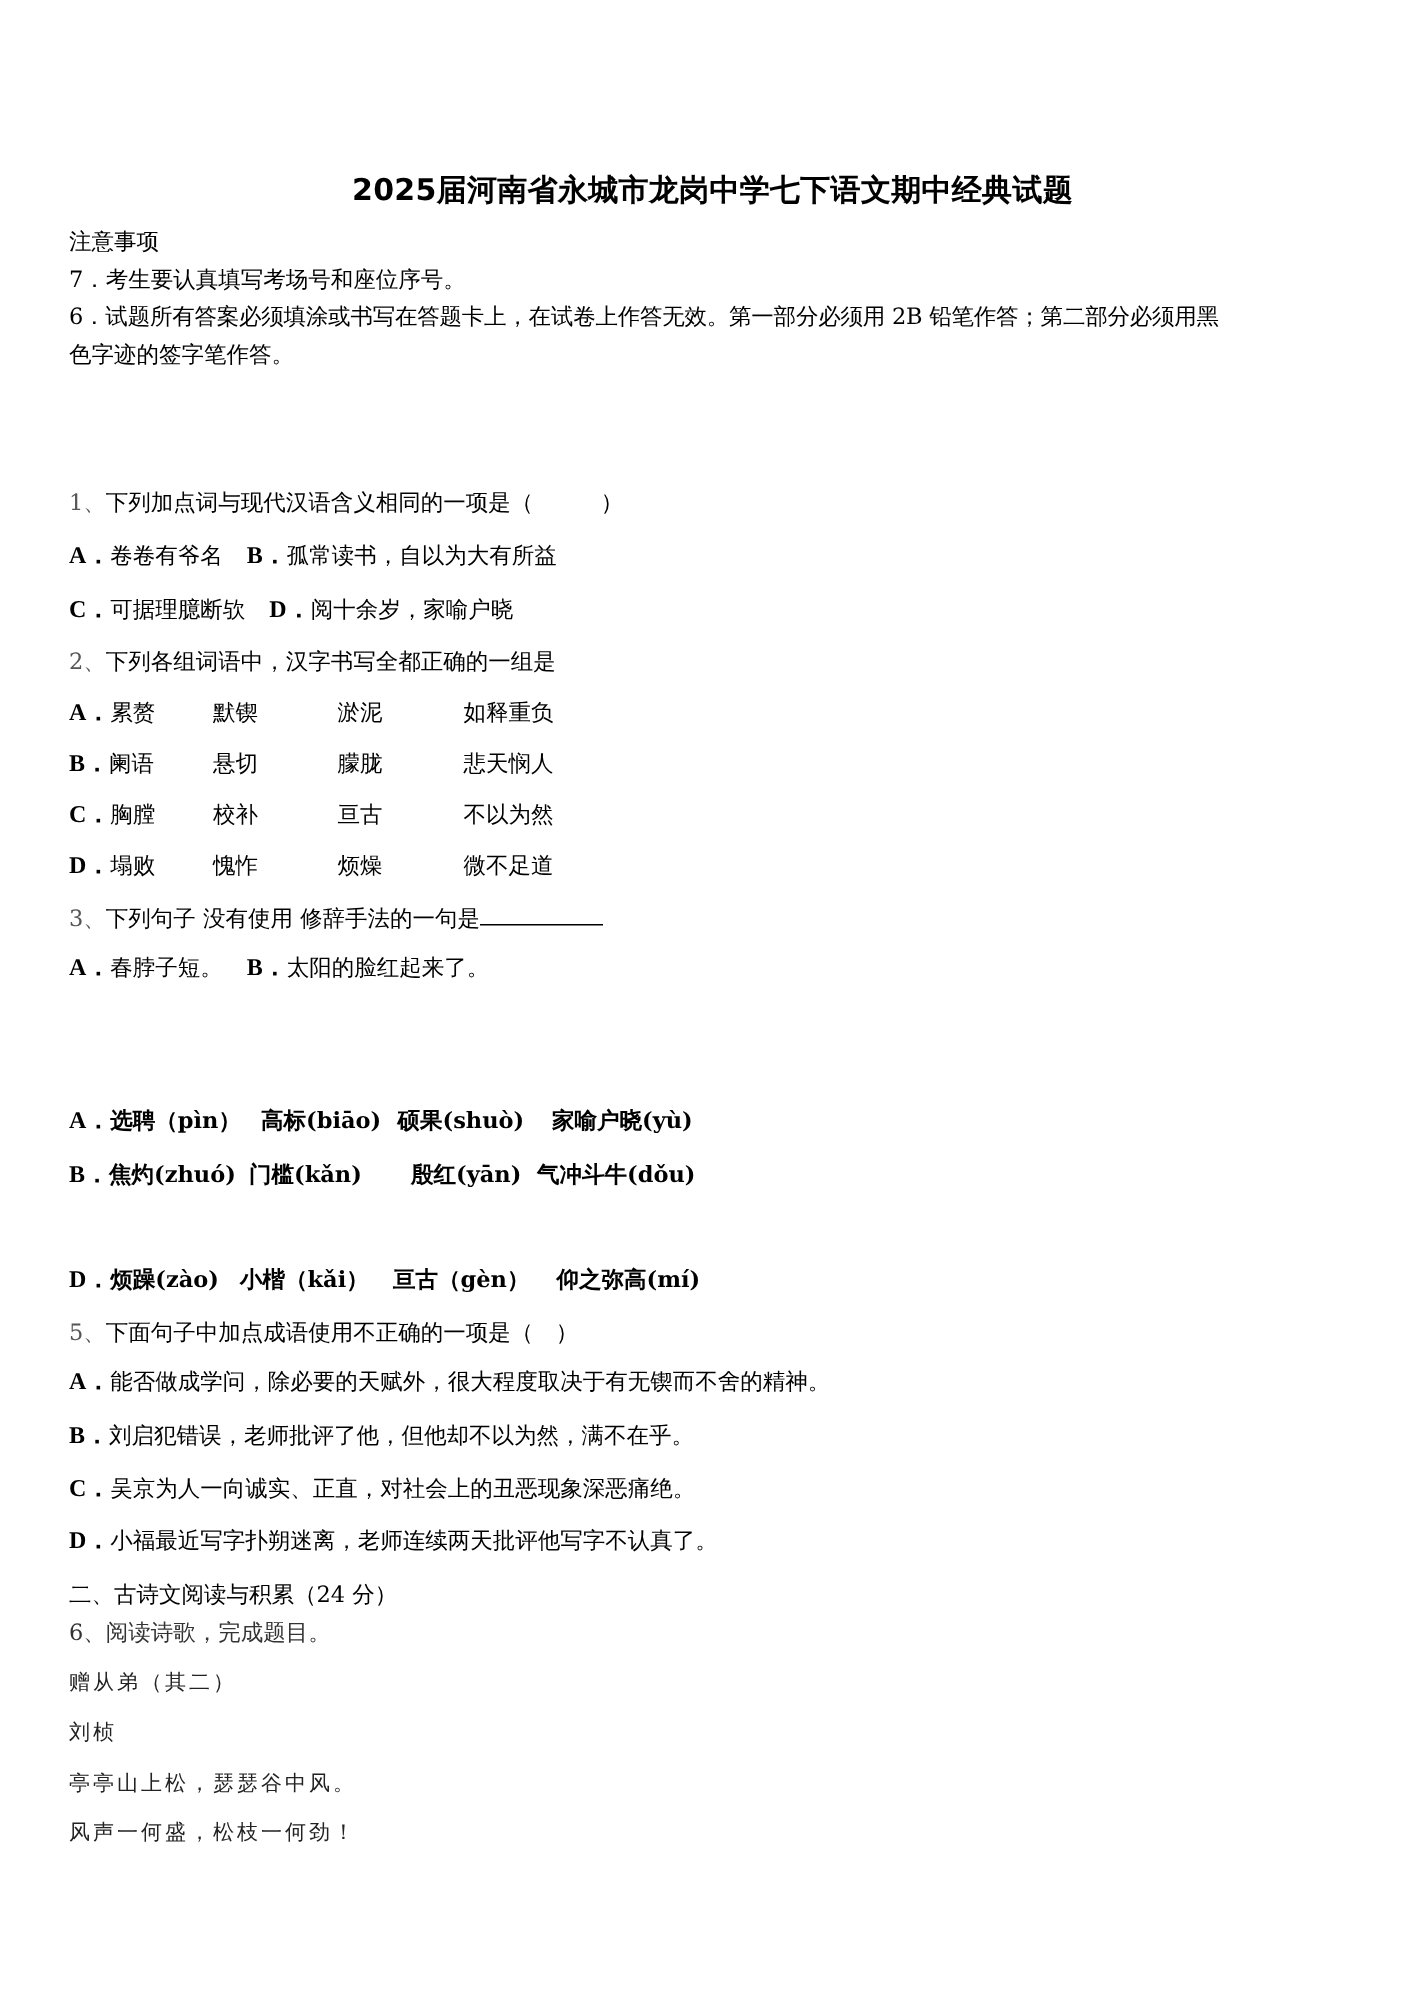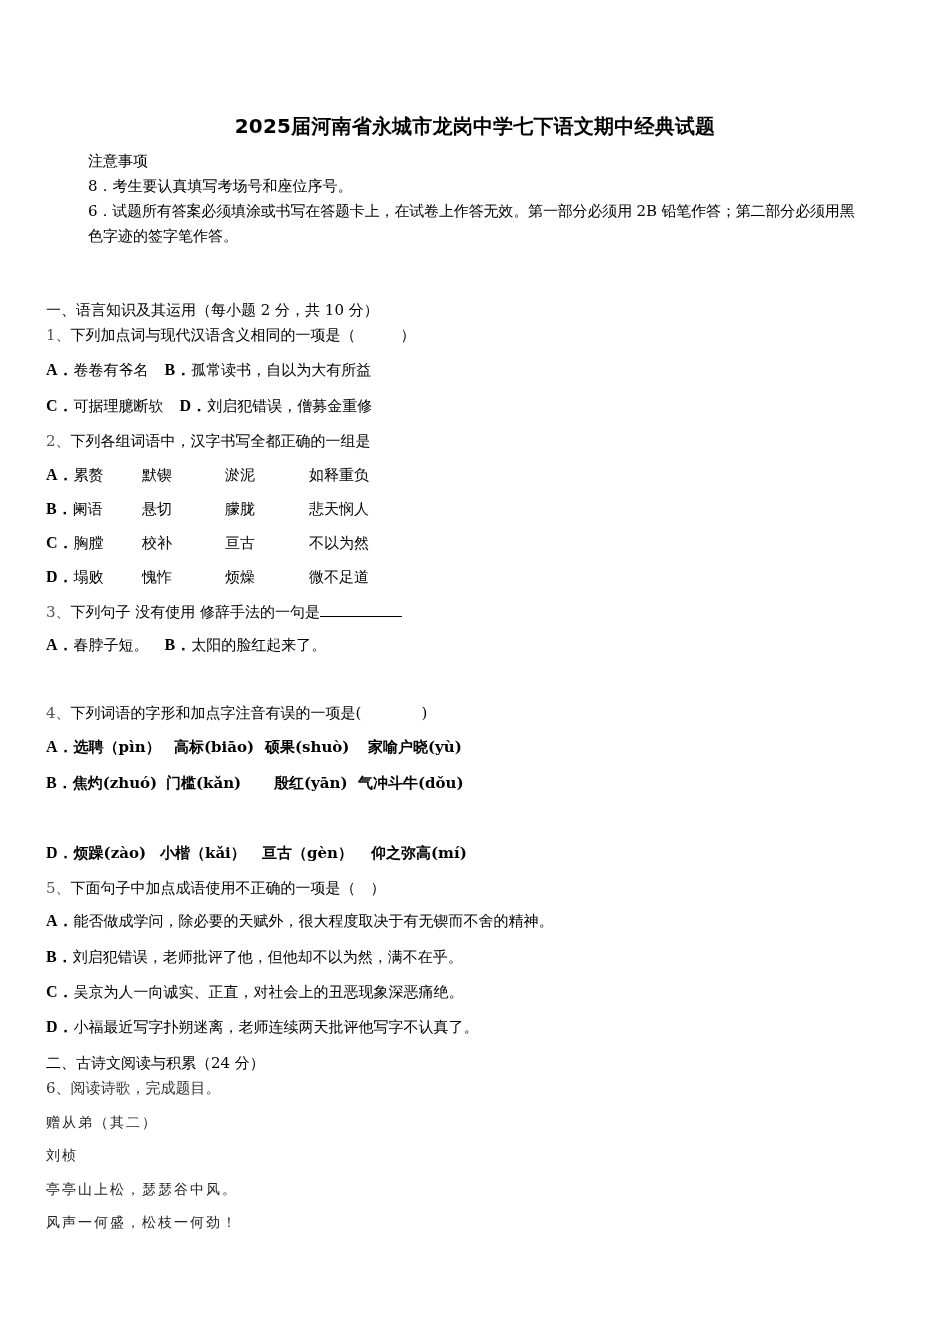--- a/index.html
+++ b/index.html
@@ -31,21 +31,21 @@
       line-height: 28px;
       letter-spacing: 0.2px;
     }
     .line {
       position: absolute;
       left: 46px;
       white-space: nowrap;
       font-size: 15px;
       line-height: 22px;
     }
-    .notice { font-size: 15px; margin-left: 42px; }
+    .notice { font-size: 15px; }
     .qnum { color: #555; }
     .opt-letter {
       font-family: "Liberation Serif", "DejaVu Serif", serif;
       font-weight: bold;
       font-size: 16px;
     }
     .bold { font-weight: bold; text-decoration: underline; }
     .gap { display: inline-block; }
     .blank {
       display: inline-block;
@@ -64,34 +64,33 @@
     .gray { color: #333; }
   </style>
 </head>
 <body>
 
 <div class="page">
 
   <div class="title">2025届河南省永城市龙岗中学七下语文期中经典试题</div>
 
   <div class="line notice" style="top:150px">注意事项</div>
-  <div class="line notice" style="top:175px">8．考生要认真填写考场号和座位序号。</div>
+  <div class="line notice" style="top:175px">7．考生要认真填写考场号和座位序号。</div>
   <div class="line notice" style="top:200px;letter-spacing:-0.15px">6．试题所有答案必须填涂或书写在答题卡上，在试卷上作答无效。第一部分必须用 2B 铅笔作答；第二部分必须用黑</div>
   <div class="line notice" style="top:225px">色字迹的签字笔作答。</div>
 
-  <div class="line" style="top:299px">一、语言知识及其运用（每小题 2 分，共 10 分）</div>
 
   <div class="line" style="top:324px">
     <span class="qnum">1、</span><span>下列加点词与现代汉语含义相同的一项是（　　　）</span>
   </div>
   <div class="line" style="top:359px">
     <span class="opt-letter">A．</span><span>卷卷有爷名</span><span class="gap" style="width:16px"></span><span class="opt-letter">B．</span><span>孤常读书，自以为大有所益</span>
   </div>
   <div class="line" style="top:395px">
-    <span class="opt-letter">C．</span><span>可据理臆断欤</span><span class="gap" style="width:16px"></span><span class="opt-letter">D．</span><span>刘启犯错误，僧募金重修</span>
+    <span class="opt-letter">C．</span><span>可据理臆断欤</span><span class="gap" style="width:16px"></span><span class="opt-letter">D．</span><span>阅十余岁，家喻户晓</span>
   </div>
 
   <div class="line" style="top:430px">
     <span class="qnum">2、</span><span>下列各组词语中，汉字书写全都正确的一组是</span>
   </div>
 
   <div class="line" style="top:464px;width:400px;height:22px">
     <span class="col" style="left:0"><span class="opt-letter">A．</span><span>累赘</span></span>
     <span class="col" style="left:96px">默锲</span>
     <span class="col" style="left:179px">淤泥</span>
@@ -116,23 +115,20 @@
     <span class="col" style="left:263px">微不足道</span>
   </div>
 
   <div class="line" style="top:600px">
     <span class="qnum">3、</span><span>下列句子 没有使用 修辞手法的一句是</span><span class="blank"></span>
   </div>
   <div class="line" style="top:634px">
     <span class="opt-letter">A．</span><span>春脖子短。</span><span class="gap" style="width:16px"></span><span class="opt-letter">B．</span><span>太阳的脸红起来了。</span>
   </div>
 
-  <div class="line" style="top:702px">
-    <span class="qnum">4、</span><span>下列词语的字形和加点字注音有误的一项是(　　　　)</span>
-  </div>
 
   <div class="line bold" style="top:736px;width:460px;height:22px">
     <span class="col" style="left:0"><span class="opt-letter">A．</span><span>选聘（pìn）</span></span>
     <span class="col" style="left:128px">高标(biāo)</span>
     <span class="col" style="left:219px">硕果(shuò)</span>
     <span class="col" style="left:322px">家喻户晓(yù)</span>
   </div>
   <div class="line bold" style="top:772px;width:460px;height:22px">
     <span class="col" style="left:0"><span class="opt-letter">B．</span><span>焦灼(zhuó)</span></span>
     <span class="col" style="left:120px">门槛(kǎn)</span>

